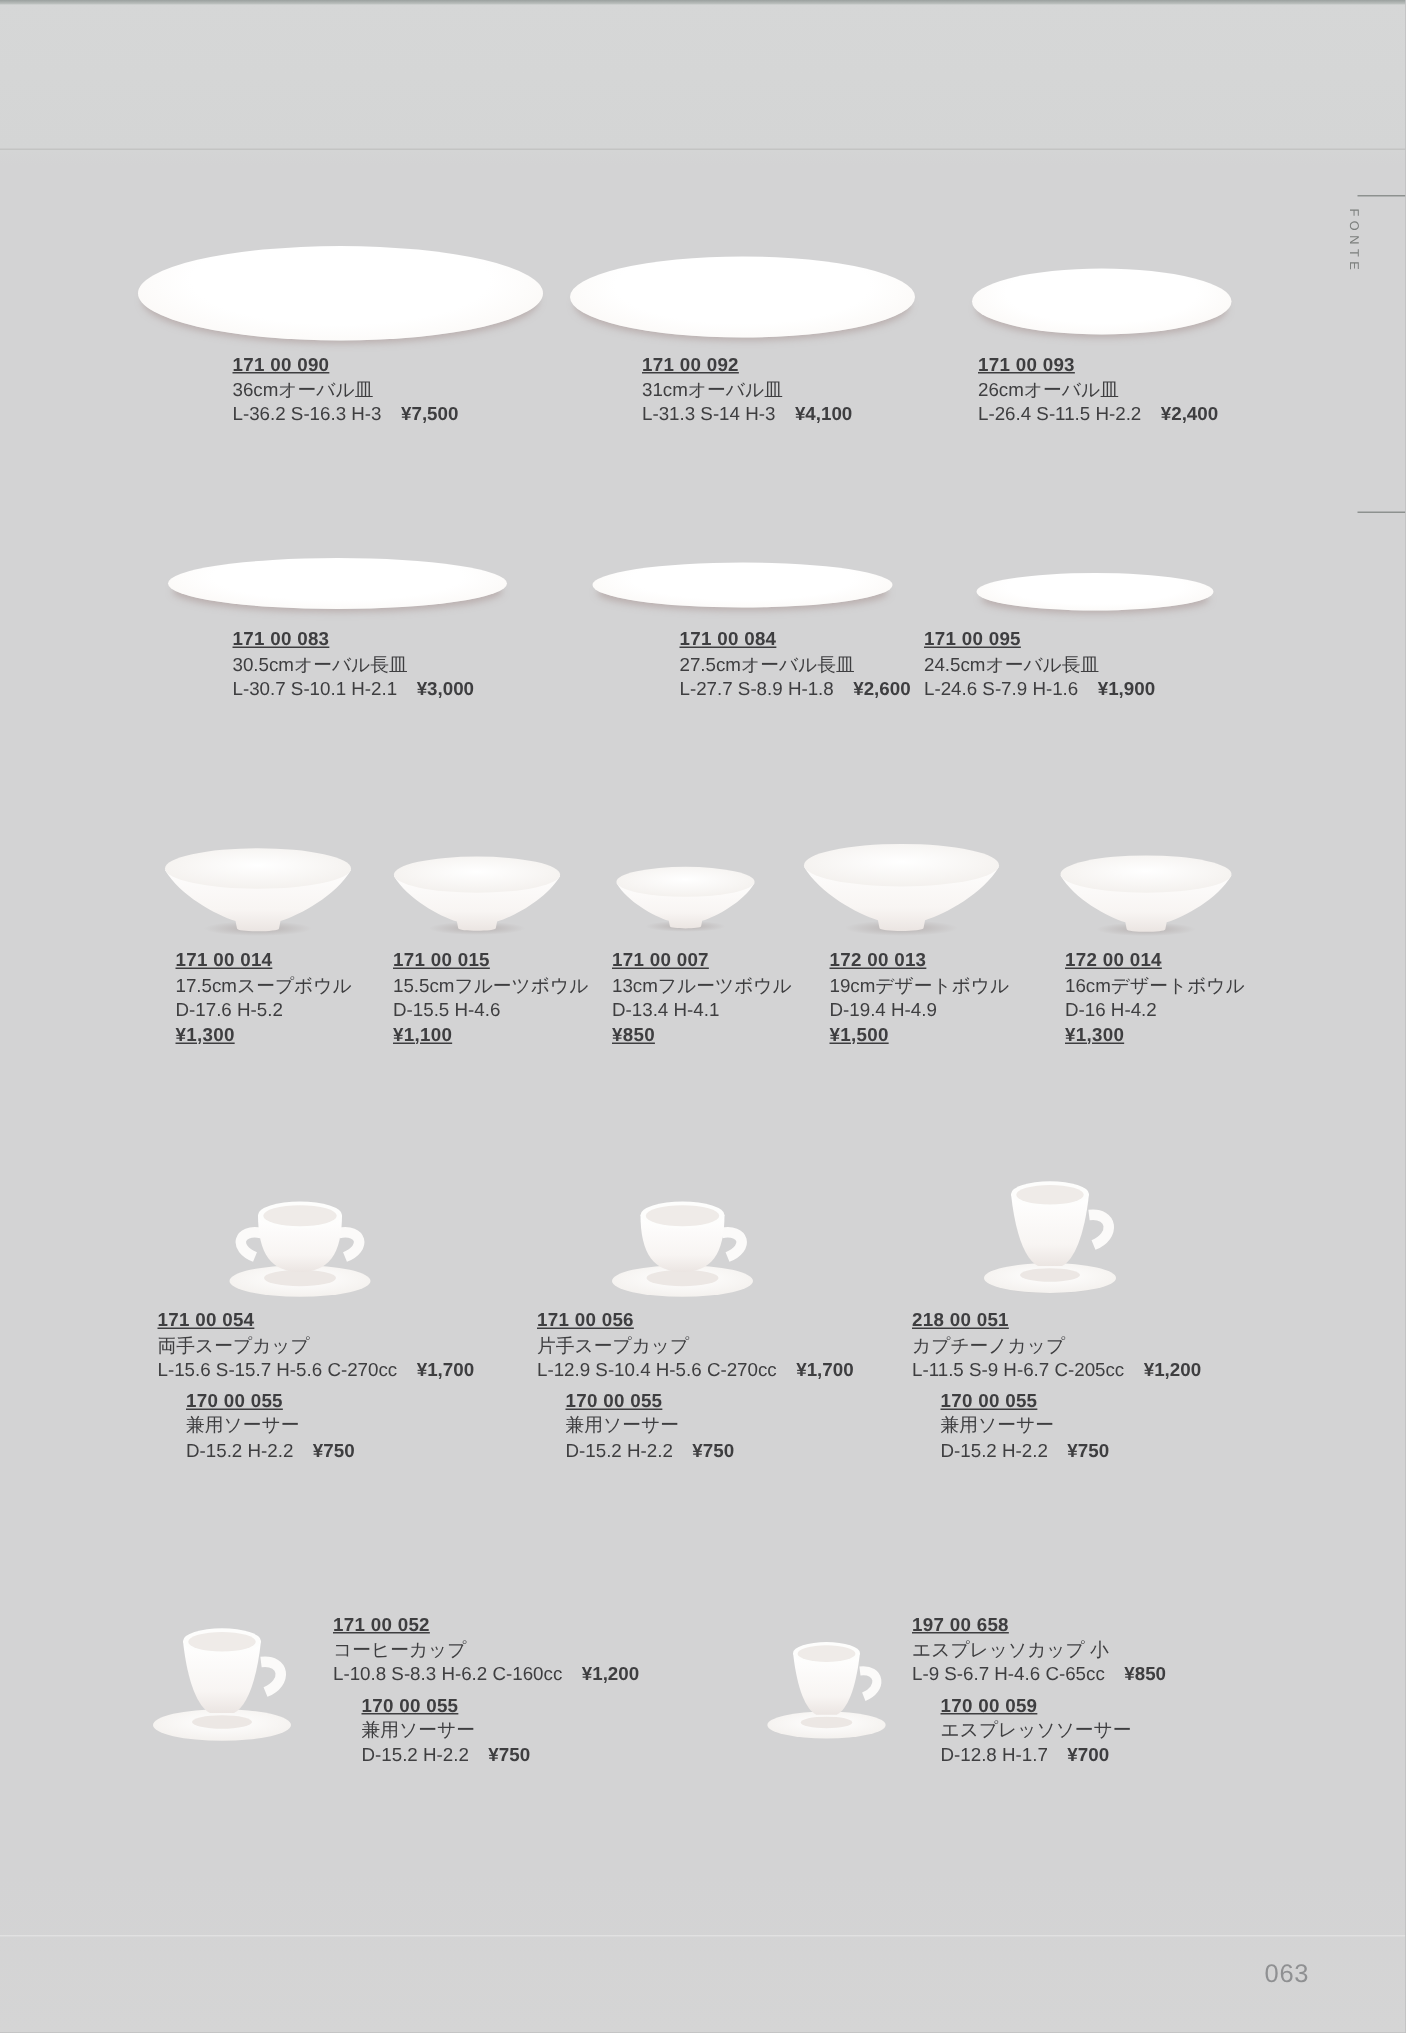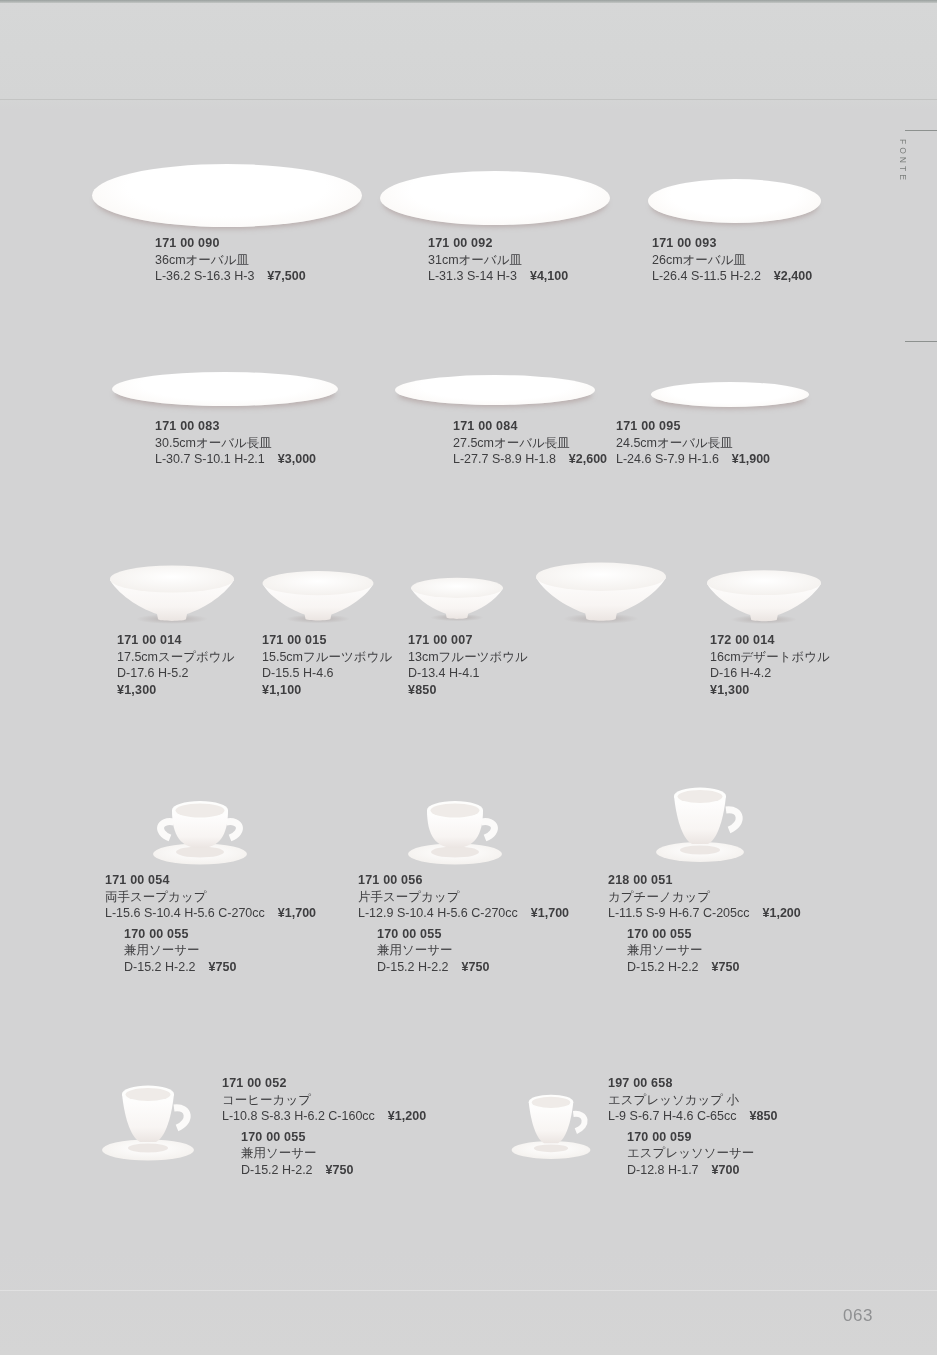--- a/index.html
+++ b/index.html
@@ -13,21 +13,21 @@
     background:linear-gradient(#d6d7d7 0px,#d4d5d5 100px,#d3d3d4 110px,#d3d3d4 1250px,#d5d5d5 1355px);
     overflow:hidden;
   }
   .top-edge{position:absolute;top:0;left:0;right:0;height:3px;
     background:linear-gradient(#9aa09e,#c2c6c4);}
   .band-line{position:absolute;top:99px;left:0;right:0;height:1px;background:rgba(150,153,151,.28);}
   .band-line2{position:absolute;top:1290px;left:0;right:0;height:1px;background:rgba(255,255,255,.30);}
 
   
   .cell{position:absolute;font-size:12.5px;line-height:16.5px;color:#3e3e40;white-space:nowrap;}
-  .cell .code{font-weight:700;letter-spacing:.2px;}
+  .cell .code{font-weight:700;letter-spacing:.2px;text-decoration:underline;}
   .cell .price{font-weight:700;margin-left:13px;}
   .saucer-block{margin-top:4px;margin-left:19px;}
 
   
   .oval{
     position:absolute;border-radius:50%;
     background:radial-gradient(ellipse at 50% 36%,#ffffff 52%,#fbf9f7 78%,#f0ebe8 100%);
     box-shadow:0 5px 5px -3px rgba(165,146,143,.55);
   }
 
@@ -146,20 +146,26 @@
     <div>15.5cmフルーツボウル</div>
     <div>D-15.5 H-4.6</div>
     <div class="code">¥1,100</div>
   </div>
   <div class="cell" style="left:408px;top:632px;">
     <div class="code">171 00 007</div>
     <div>13cmフルーツボウル</div>
     <div>D-13.4 H-4.1</div>
     <div class="code">¥850</div>
   </div>
+  <div class="cell" style="left:553px;top:632px;">
+    <div class="code">172 00 013</div>
+    <div>19cmデザートボウル</div>
+    <div>D-19.4 H-4.9</div>
+    <div class="code">¥1,500</div>
+  </div>
   <div class="cell" style="left:710px;top:632px;">
     <div class="code">172 00 014</div>
     <div>16cmデザートボウル</div>
     <div>D-16 H-4.2</div>
     <div class="code">¥1,300</div>
   </div>
 
   <svg class="item" style="left:140px;top:790px;" width="120" height="78" viewBox="0 0 120 78">
     <ellipse cx="60" cy="70" rx="36" ry="4.5" fill="url(#shadowGrad)"></ellipse>
     <ellipse cx="60" cy="64" rx="47" ry="10.5" fill="url(#rimGrad)"></ellipse>
@@ -189,21 +195,21 @@
     <ellipse cx="50" cy="68" rx="20" ry="4.5" fill="#ece7e4"></ellipse>
     <path d="M76,28 C92,26 94,42 79,48" stroke="#fbfaf9" stroke-width="7" fill="none"></path>
     <path d="M24,14 C27,42 34,58 42,62 L58,62 C66,58 73,42 76,14 Z" fill="url(#bodyGrad)"></path>
     <ellipse cx="50" cy="14" rx="26" ry="8.5" fill="#fdfdfc"></ellipse>
     <ellipse cx="50" cy="14.5" rx="22.5" ry="6.5" fill="#efebe8"></ellipse>
   </svg>
 
   <div class="cell" style="left:105px;top:872px;">
     <div class="code">171 00 054</div>
     <div>両手スープカップ</div>
-    <div><span>L-15.6 S-10.4 H-5.6 C-270cc</span><span class="price">¥1,700</span></div>
+    <div><span>L-15.6 S-15.7 H-5.6 C-270cc</span><span class="price">¥1,700</span></div>
     <div class="saucer-block">
       <div class="code">170 00 055</div>
       <div>兼用ソーサー</div>
       <div><span>D-15.2 H-2.2</span><span class="price">¥750</span></div>
     </div>
   </div>
   <div class="cell" style="left:358px;top:872px;">
     <div class="code">171 00 056</div>
     <div>片手スープカップ</div>
     <div><span>L-12.9 S-10.4 H-5.6 C-270cc</span><span class="price">¥1,700</span></div>

